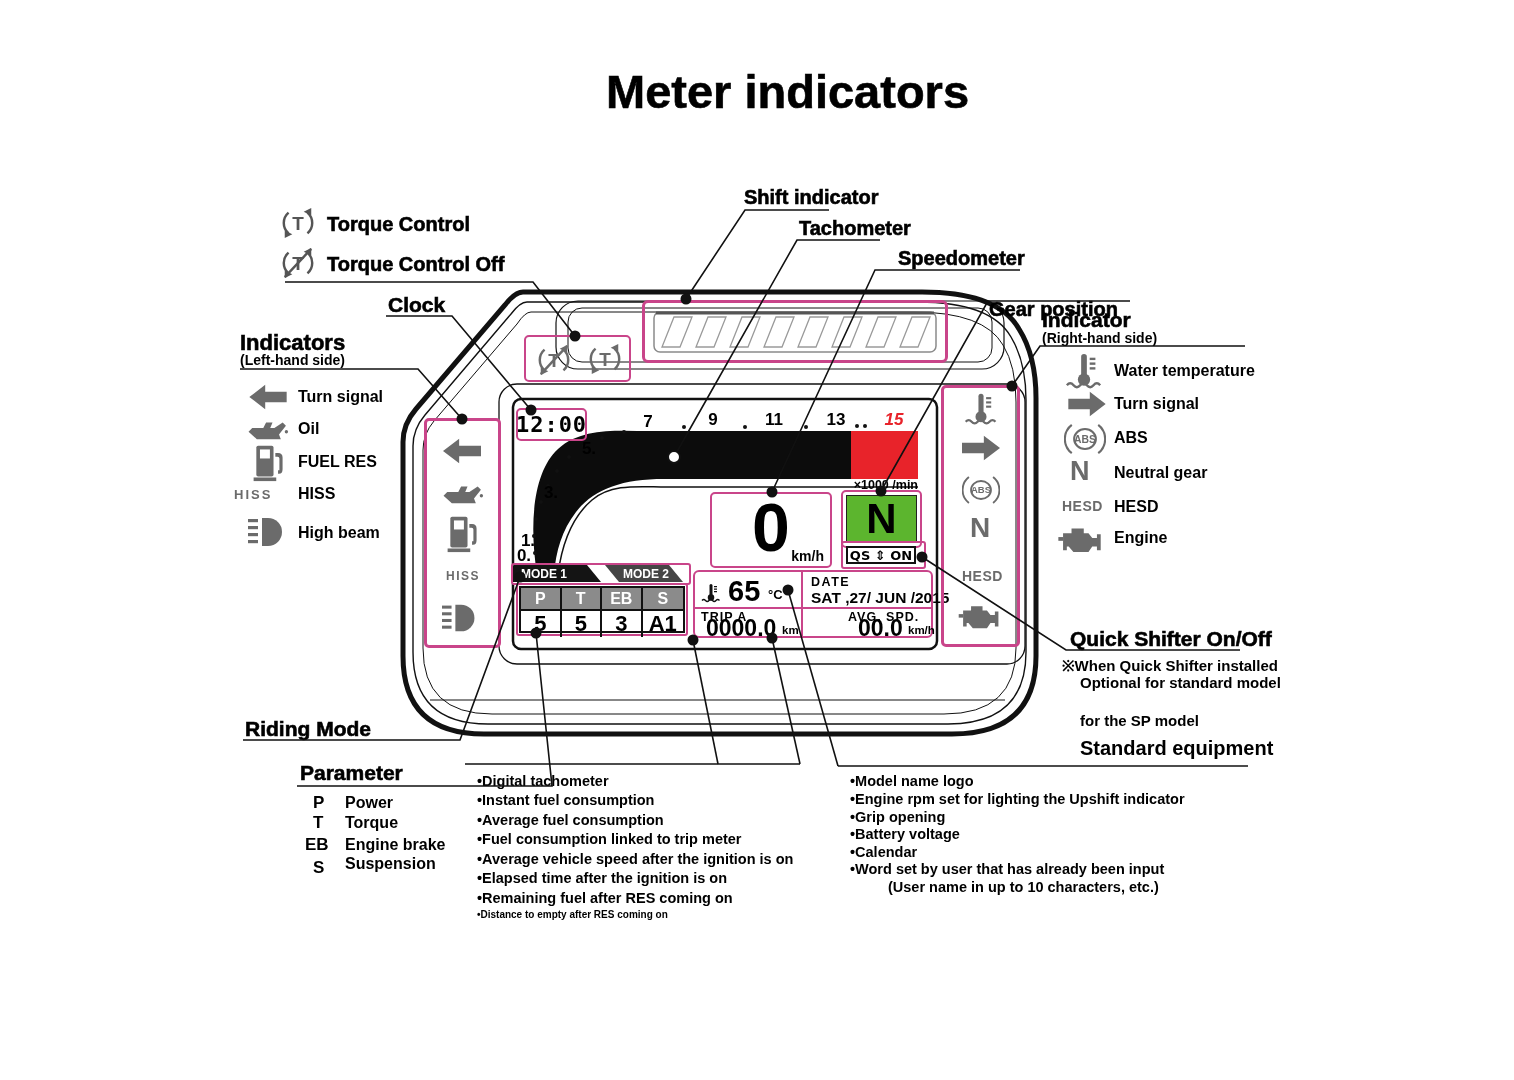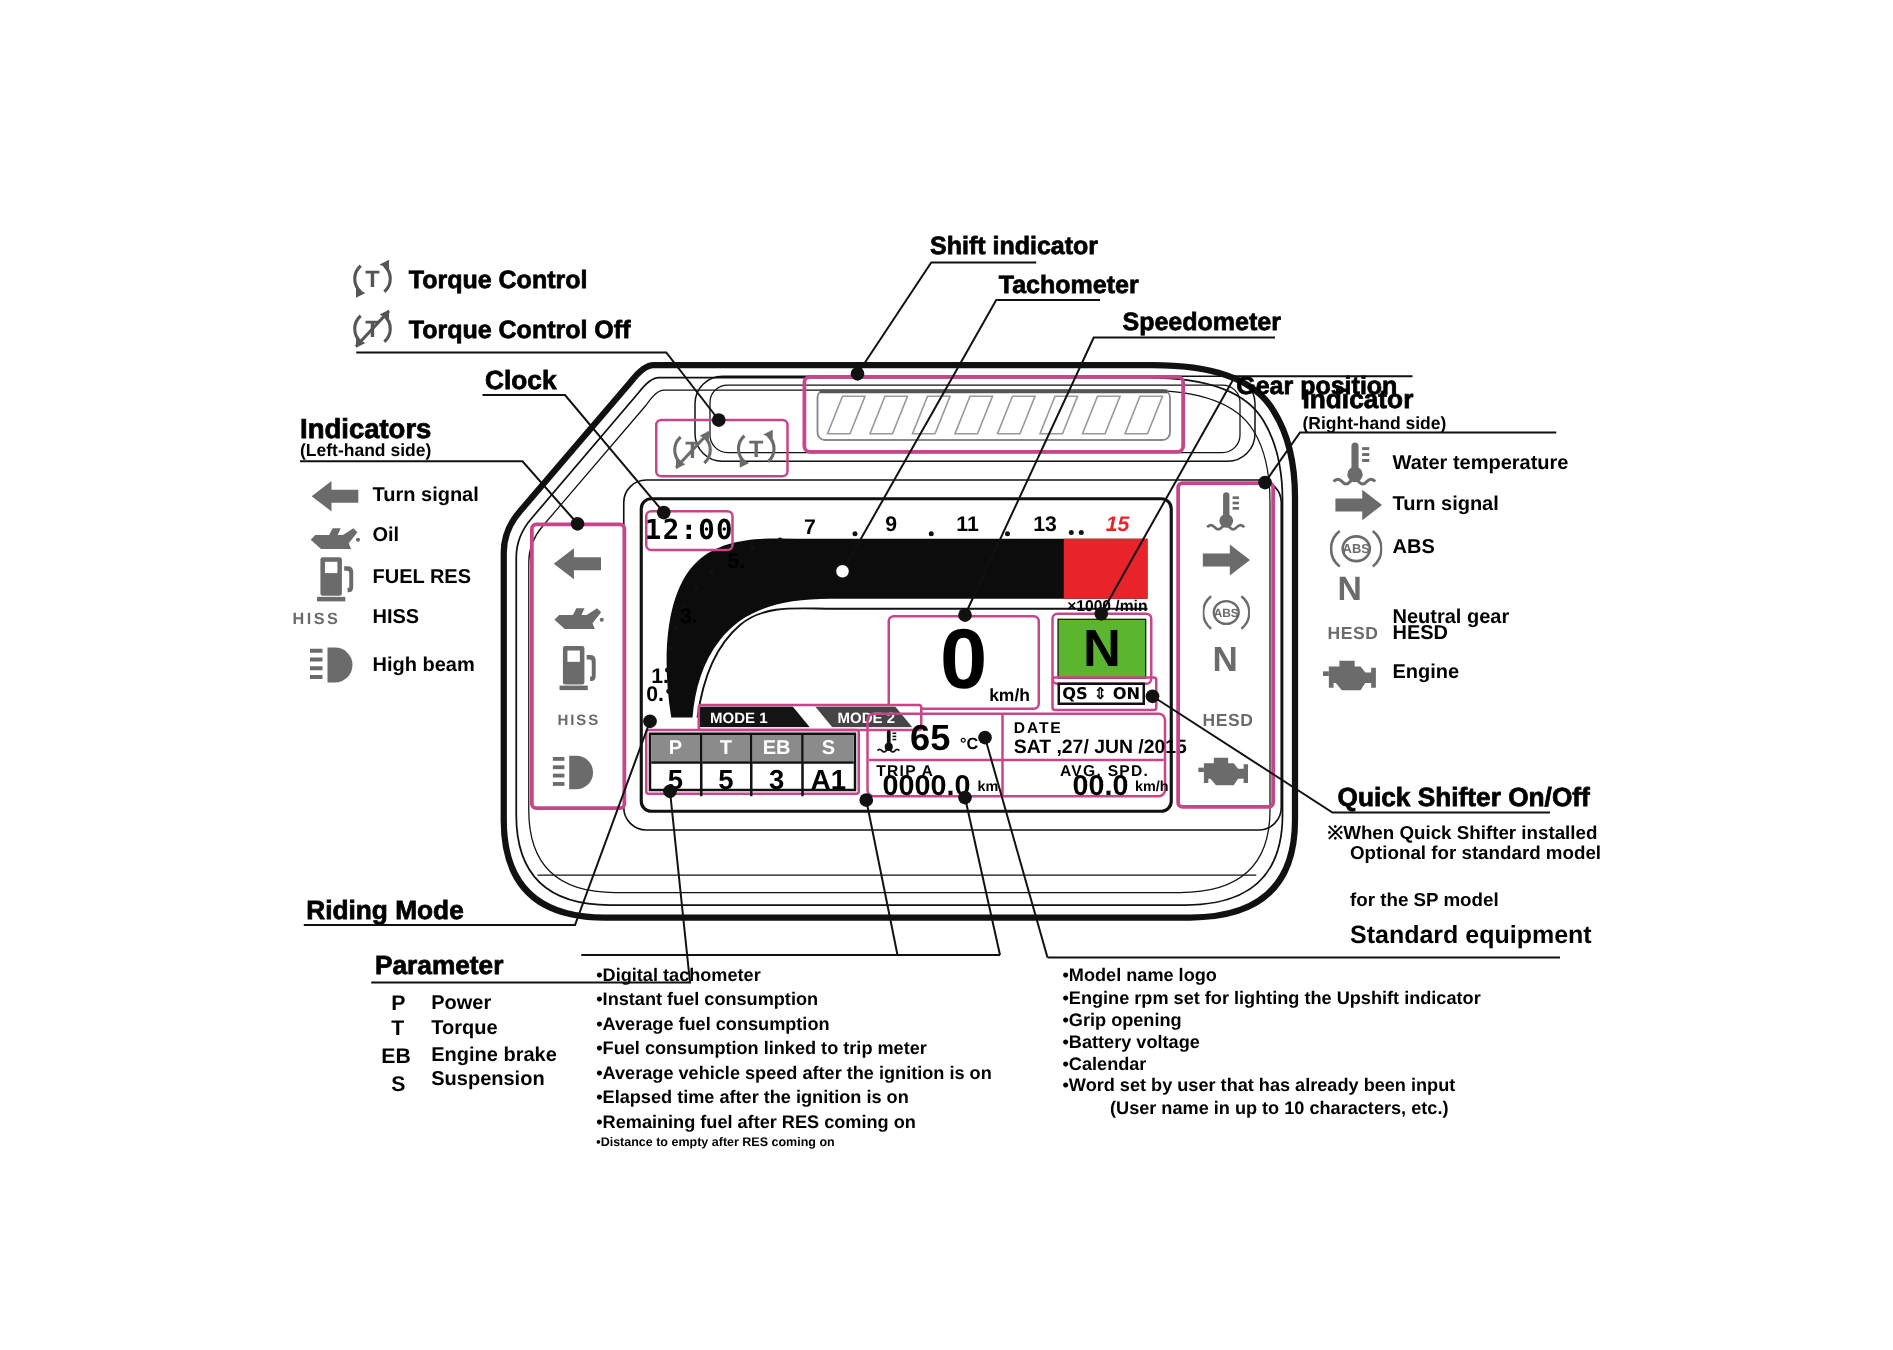--- a/index.html
+++ b/index.html
@@ -121,20 +121,21 @@
         <circle cx="602" cy="438" r="2"></circle>
       <circle cx="624" cy="432" r="2"></circle>
         <circle cx="684" cy="427" r="2"></circle>
         <circle cx="745" cy="427" r="2"></circle>
       <circle cx="806" cy="427" r="2"></circle>
         <circle cx="857" cy="426" r="2"></circle>
         <circle cx="865" cy="426" r="2"></circle>
     </g>
   </svg>
 
+  <div class="abs lbl hv ui" style="left:606px;top:64px;font-size:47px;letter-spacing:0;">Meter indicators</div>
 
   <svg class="ico icon" style="left:281px;top:206px;width:34px;height:34px;color:#555;">
       <use href="#sym-torque"></use>
     </svg>
   <div class="abs lbl hv ui" style="left:327px;top:213px;font-size:20px;">Torque Control</div>
   <svg class="ico icon" style="left:281px;top:246px;width:34px;height:34px;color:#555;">
       <use href="#sym-torque-off"></use>
     </svg>
   <div class="abs lbl hv ui" style="left:327px;top:253px;font-size:20px;">Torque Control Off</div>
 
@@ -174,21 +175,21 @@
   <div class="abs lbl ui" style="left:1114px;top:362px;font-size:16px;">Water temperature</div>
   <svg class="ico icon" style="left:1068px;top:390px;width:38px;height:28px;">
       <use href="#sym-arrow-right"></use>
     </svg>
   <div class="abs lbl ui" style="left:1114px;top:395px;font-size:16px;">Turn signal</div>
   <svg class="ico icon" style="left:1064px;top:422px;width:42px;height:34px;">
       <use href="#sym-abs"></use>
     </svg>
   <div class="abs lbl ui" style="left:1114px;top:429px;font-size:16px;">ABS</div>
   <div class="abs gtxt ui" style="left:1070px;top:456px;font-size:27px;">N</div>
-  <div class="abs lbl ui" style="left:1114px;top:464px;font-size:16px;margin-top:21px;">Neutral gear</div>
+  <div class="abs lbl ui" style="left:1114px;top:464px;font-size:16px;">Neutral gear</div>
   <div class="abs gtxt ui" style="left:1062px;top:498px;font-size:14px;letter-spacing:.5px;">HESD</div>
   <div class="abs lbl ui" style="left:1114px;top:498px;font-size:16px;">HESD</div>
   <svg class="ico icon" style="left:1058px;top:522px;width:44px;height:32px;">
       <use href="#sym-engine"></use>
     </svg>
   <div class="abs lbl ui" style="left:1114px;top:529px;font-size:16px;">Engine</div>
 
   <div class="abs pinkbox2 ui" style="left:524px;top:335px;width:107px;height:47px;"></div>
   <svg class="ico icon" style="left:536px;top:343px;width:36px;height:34px;">
       <use href="#sym-torque-off"></use>
@@ -231,21 +232,21 @@
   </div>
 
   <div class="abs pinkbox2 ui" style="left:841px;top:490px;width:81px;height:58px;background:#fff;">
     <div class="abs cell" style="left:3px;top:3px;right:3px;bottom:3px;background:#5cb52e;border:1.5px solid #222;font-weight:bold;font-size:42px;">N</div>
   </div>
 
   <div class="abs pinkbox2 ui" style="left:841px;top:541px;width:85px;height:28px;border-radius:3px;">
     <div class="abs cell" style="left:3px;top:3px;width:70px;height:18px;border:2px solid #111;font-weight:bold;font-size:13px;font-family:'DejaVu Sans','Liberation Sans',sans-serif;">QS ⇕ ON</div>
   </div>
 
-  <div class="abs pinkbox2 ui" style="left:511px;top:563px;width:180px;height:22px;border-radius:3px;overflow:hidden;background:#fff;margin-left:47px;">
+  <div class="abs pinkbox2 ui" style="left:511px;top:563px;width:180px;height:22px;border-radius:3px;overflow:hidden;background:#fff;">
     <div class="abs" style="left:0;top:0;width:88px;height:17px;background:#141414;clip-path:polygon(0 0,74px 0,88px 17px,0 17px);"></div>
     <div class="abs" style="left:92px;top:0;width:78px;height:17px;background:#454545;clip-path:polygon(0 0,64px 0,78px 17px,14px 17px);"></div>
     <div class="abs" style="left:8px;top:2px;color:#fff;font-weight:bold;font-size:12px;">MODE 1</div>
     <div class="abs" style="left:110px;top:2px;color:#fff;font-weight:bold;font-size:12px;">MODE 2</div>
   </div>
 
   <div class="abs pinkbox2 ui" style="left:516px;top:583px;width:172px;height:53px;border-radius:3px;">
     <div class="abs" style="left:1px;top:1px;right:1px;bottom:1px;display:grid;grid-template-columns:repeat(4,1fr);grid-template-rows:21px 1fr;border:2px solid #111;">
       <div class="cell" style="background:#8b8b8b;color:#fff;font-weight:bold;font-size:16px;border-right:2px solid #111;">P</div>
       <div class="cell" style="background:#8b8b8b;color:#fff;font-weight:bold;font-size:16px;border-right:2px solid #111;">T</div>

